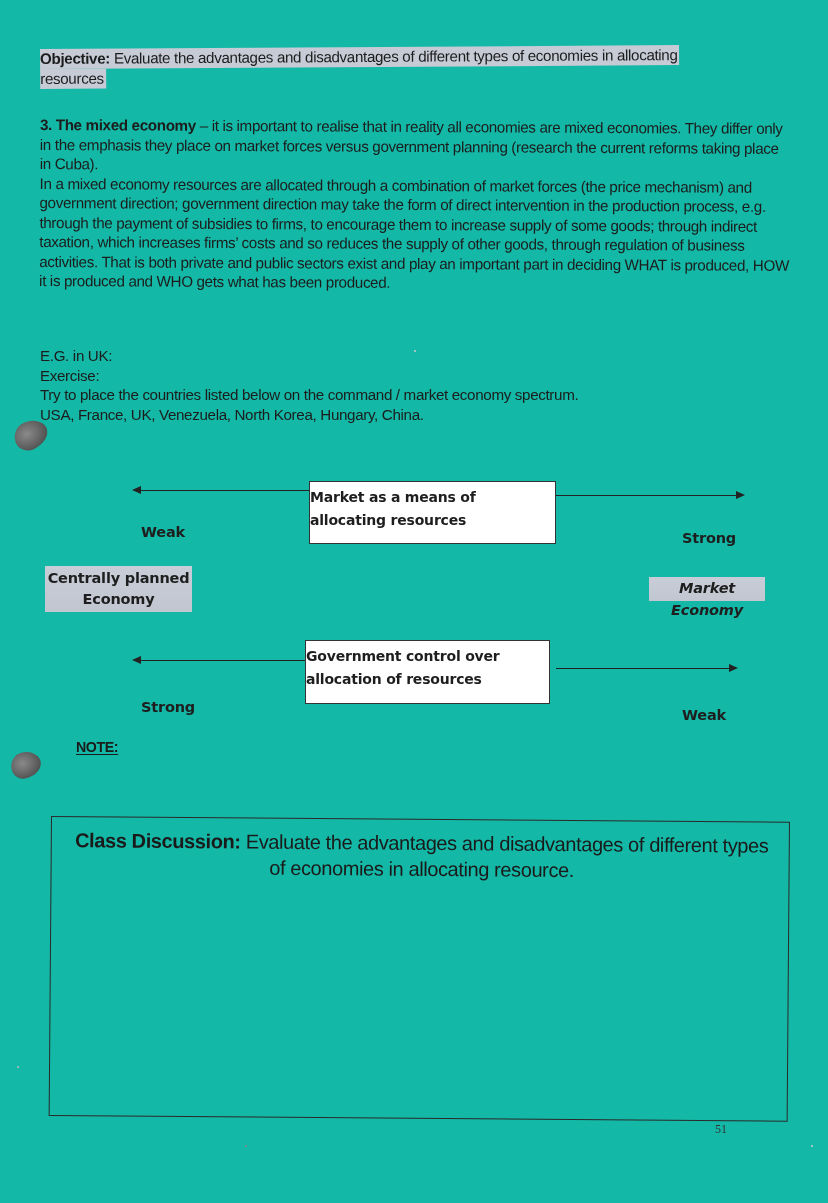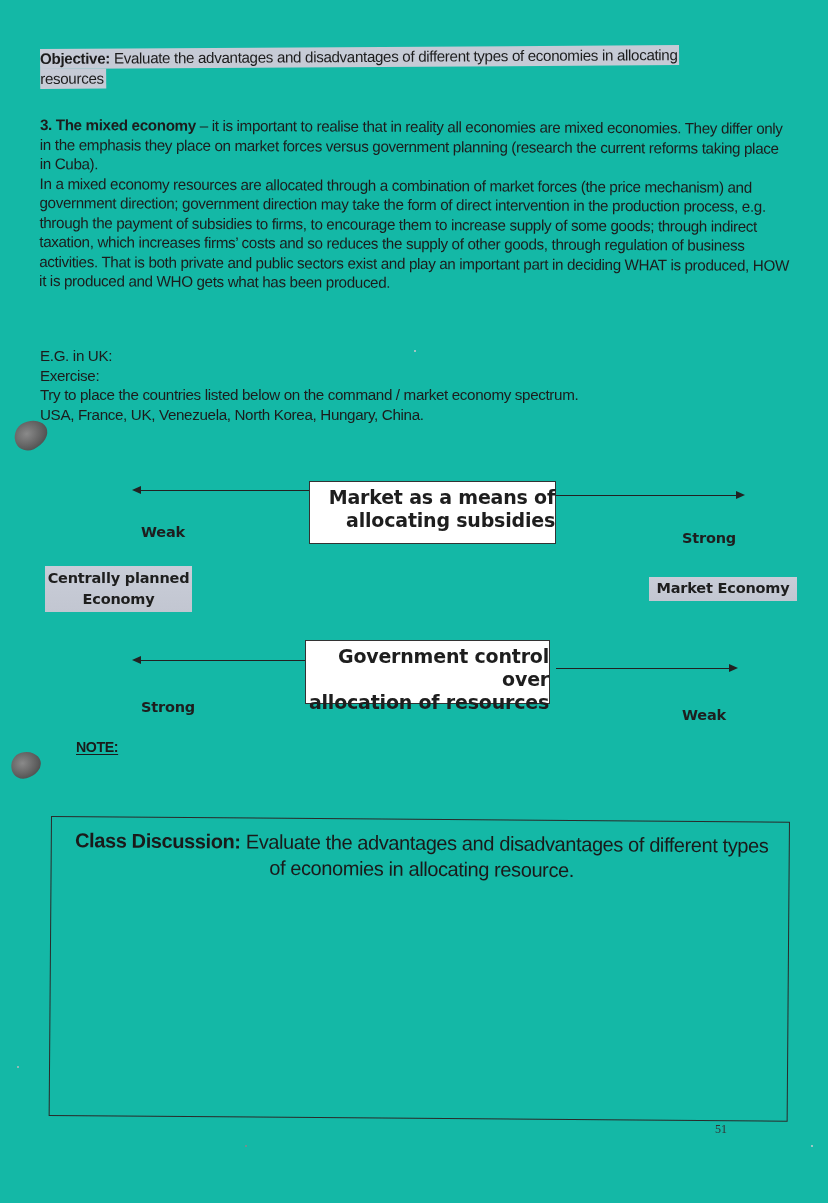--- a/index.html
+++ b/index.html
@@ -76,22 +76,22 @@
       width: 0; height: 0;
       border-top: 4px solid transparent;
       border-bottom: 4px solid transparent;
     }
     .arrow-head-left { border-right: 9px solid #222; }
     .arrow-head-right { border-left: 9px solid #222; }
     .concept-box {
       position: absolute;
       border: 1.3px solid #333;
       background: #fff;
-      text-align: right;
-      font-size: 19px;
+      text-align: left;
+      font-size: 14px;
       line-height: 23px;
       padding-top: 4px;
     }
     .axis-label {
       position: absolute;
       font-size: 14.5px;
     }
     .endpoint-label {
       position: absolute;
       background: linear-gradient(180deg, #c9cdd8 0%, #c2c6d1 100%);
@@ -166,33 +166,33 @@
     <div>USA, France, UK, Venezuela, North Korea, Hungary, China.</div>
   </div>
   <div class="thumb-blob" style="left:14px; top:421px; transform: rotate(-25deg);"></div>
 
   <div>
     <div>
       <div class="arrow-head-left" style="left:132px; top:486px;"></div>
       <div class="arrow-line" style="left:140px; top:490px; width:170px;"></div>
       <div class="concept-box diagram-font" style="left:309px; top:481px; width:247px; height:63px;">
         <div>Market as a means of</div>
-        <div>allocating subsidies</div>
+        <div>allocating resources</div>
       </div>
       <div class="arrow-line" style="left:556px; top:495px; width:180px;"></div>
       <div class="arrow-head-right" style="left:736px; top:491px;"></div>
       <div class="axis-label diagram-font" style="left:141px; top:524px;">Weak</div>
       <div class="axis-label diagram-font" style="left:682px; top:530px;">Strong</div>
     </div>
 
     <div class="endpoint-label diagram-font" style="left:45px; top:566px; width:147px; height:46px; line-height:21px; padding-top:2px;">
       <div>Centrally planned</div>
       <div>Economy</div>
     </div>
-    <div class="endpoint-label diagram-font" style="left:649px; top:577px; width:148px; height:24px;">
+    <div class="endpoint-label diagram-font" style="left:649px; top:577px; width:116px; height:24px;font-style:italic;">
       <div>Market Economy</div>
     </div>
 
     <div>
       <div class="arrow-head-left" style="left:132px; top:656px;"></div>
       <div class="arrow-line" style="left:140px; top:660px; width:172px;"></div>
       <div class="concept-box diagram-font" style="left:305px; top:640px; width:245px; height:64px;">
         <div>Government control over</div>
         <div>allocation of resources</div>
       </div>

